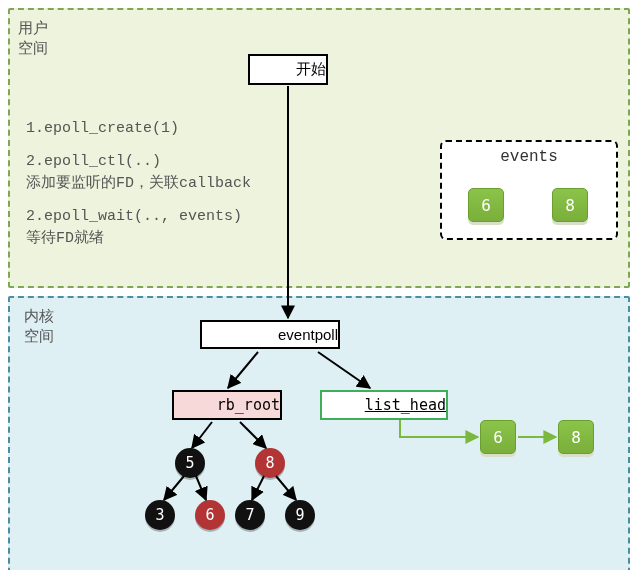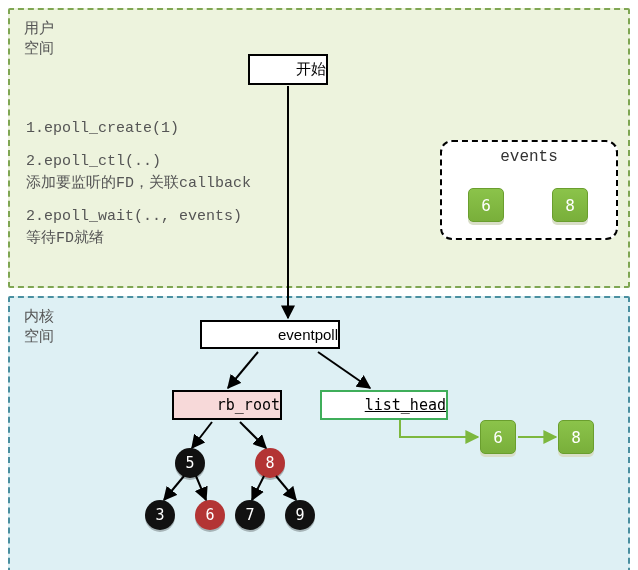--- a/index.html
+++ b/index.html
@@ -38,21 +38,21 @@
     position: absolute;
     font-family: Consolas, "Courier New", monospace;
     font-size: 15px;
     color: #555;
     line-height: 1.5;
   }
   .events-panel {
     position: absolute;
     border: 2px dashed #000;
     background: #fff;
-    border-radius: 12px;
+    border-radius: 6px;
   }
   .events-title {
     text-align: center;
     font-family: Consolas, "Courier New", monospace;
     font-size: 16px;
     padding-top: 6px;
     color: #333;
   }
   .green-chip {
     position: absolute;
@@ -89,21 +89,21 @@
     height: 570px;
     pointer-events: none;
   }
 </style>
 </head>
 <body>
 
 <div class="canvas">
 
   <div class="region" id="user-region" style="left: 8px; top: 8px; width: 622px; height: 280px; background: rgb(237, 243, 221); border-color: rgb(127, 166, 83);">
-    <div class="region-label" style="top:4px; left:6px; white-space:pre;">用户
+    <div class="region-label" style="top:4px; left:0; white-space:pre;">用户
 空间</div>
   </div>
 
   <div class="region" id="kernel-region" style="left: 8px; top: 296px; width: 622px; height: 308px; background: rgb(222, 240, 244); border-color: rgb(74, 143, 160);">
     <div class="region-label" style="top:4px; left:6px; white-space:pre;">内核
 空间</div>
   </div>
 
   <div class="box" style="left:248px; top:54px; width:80px;">开始</div>
 

